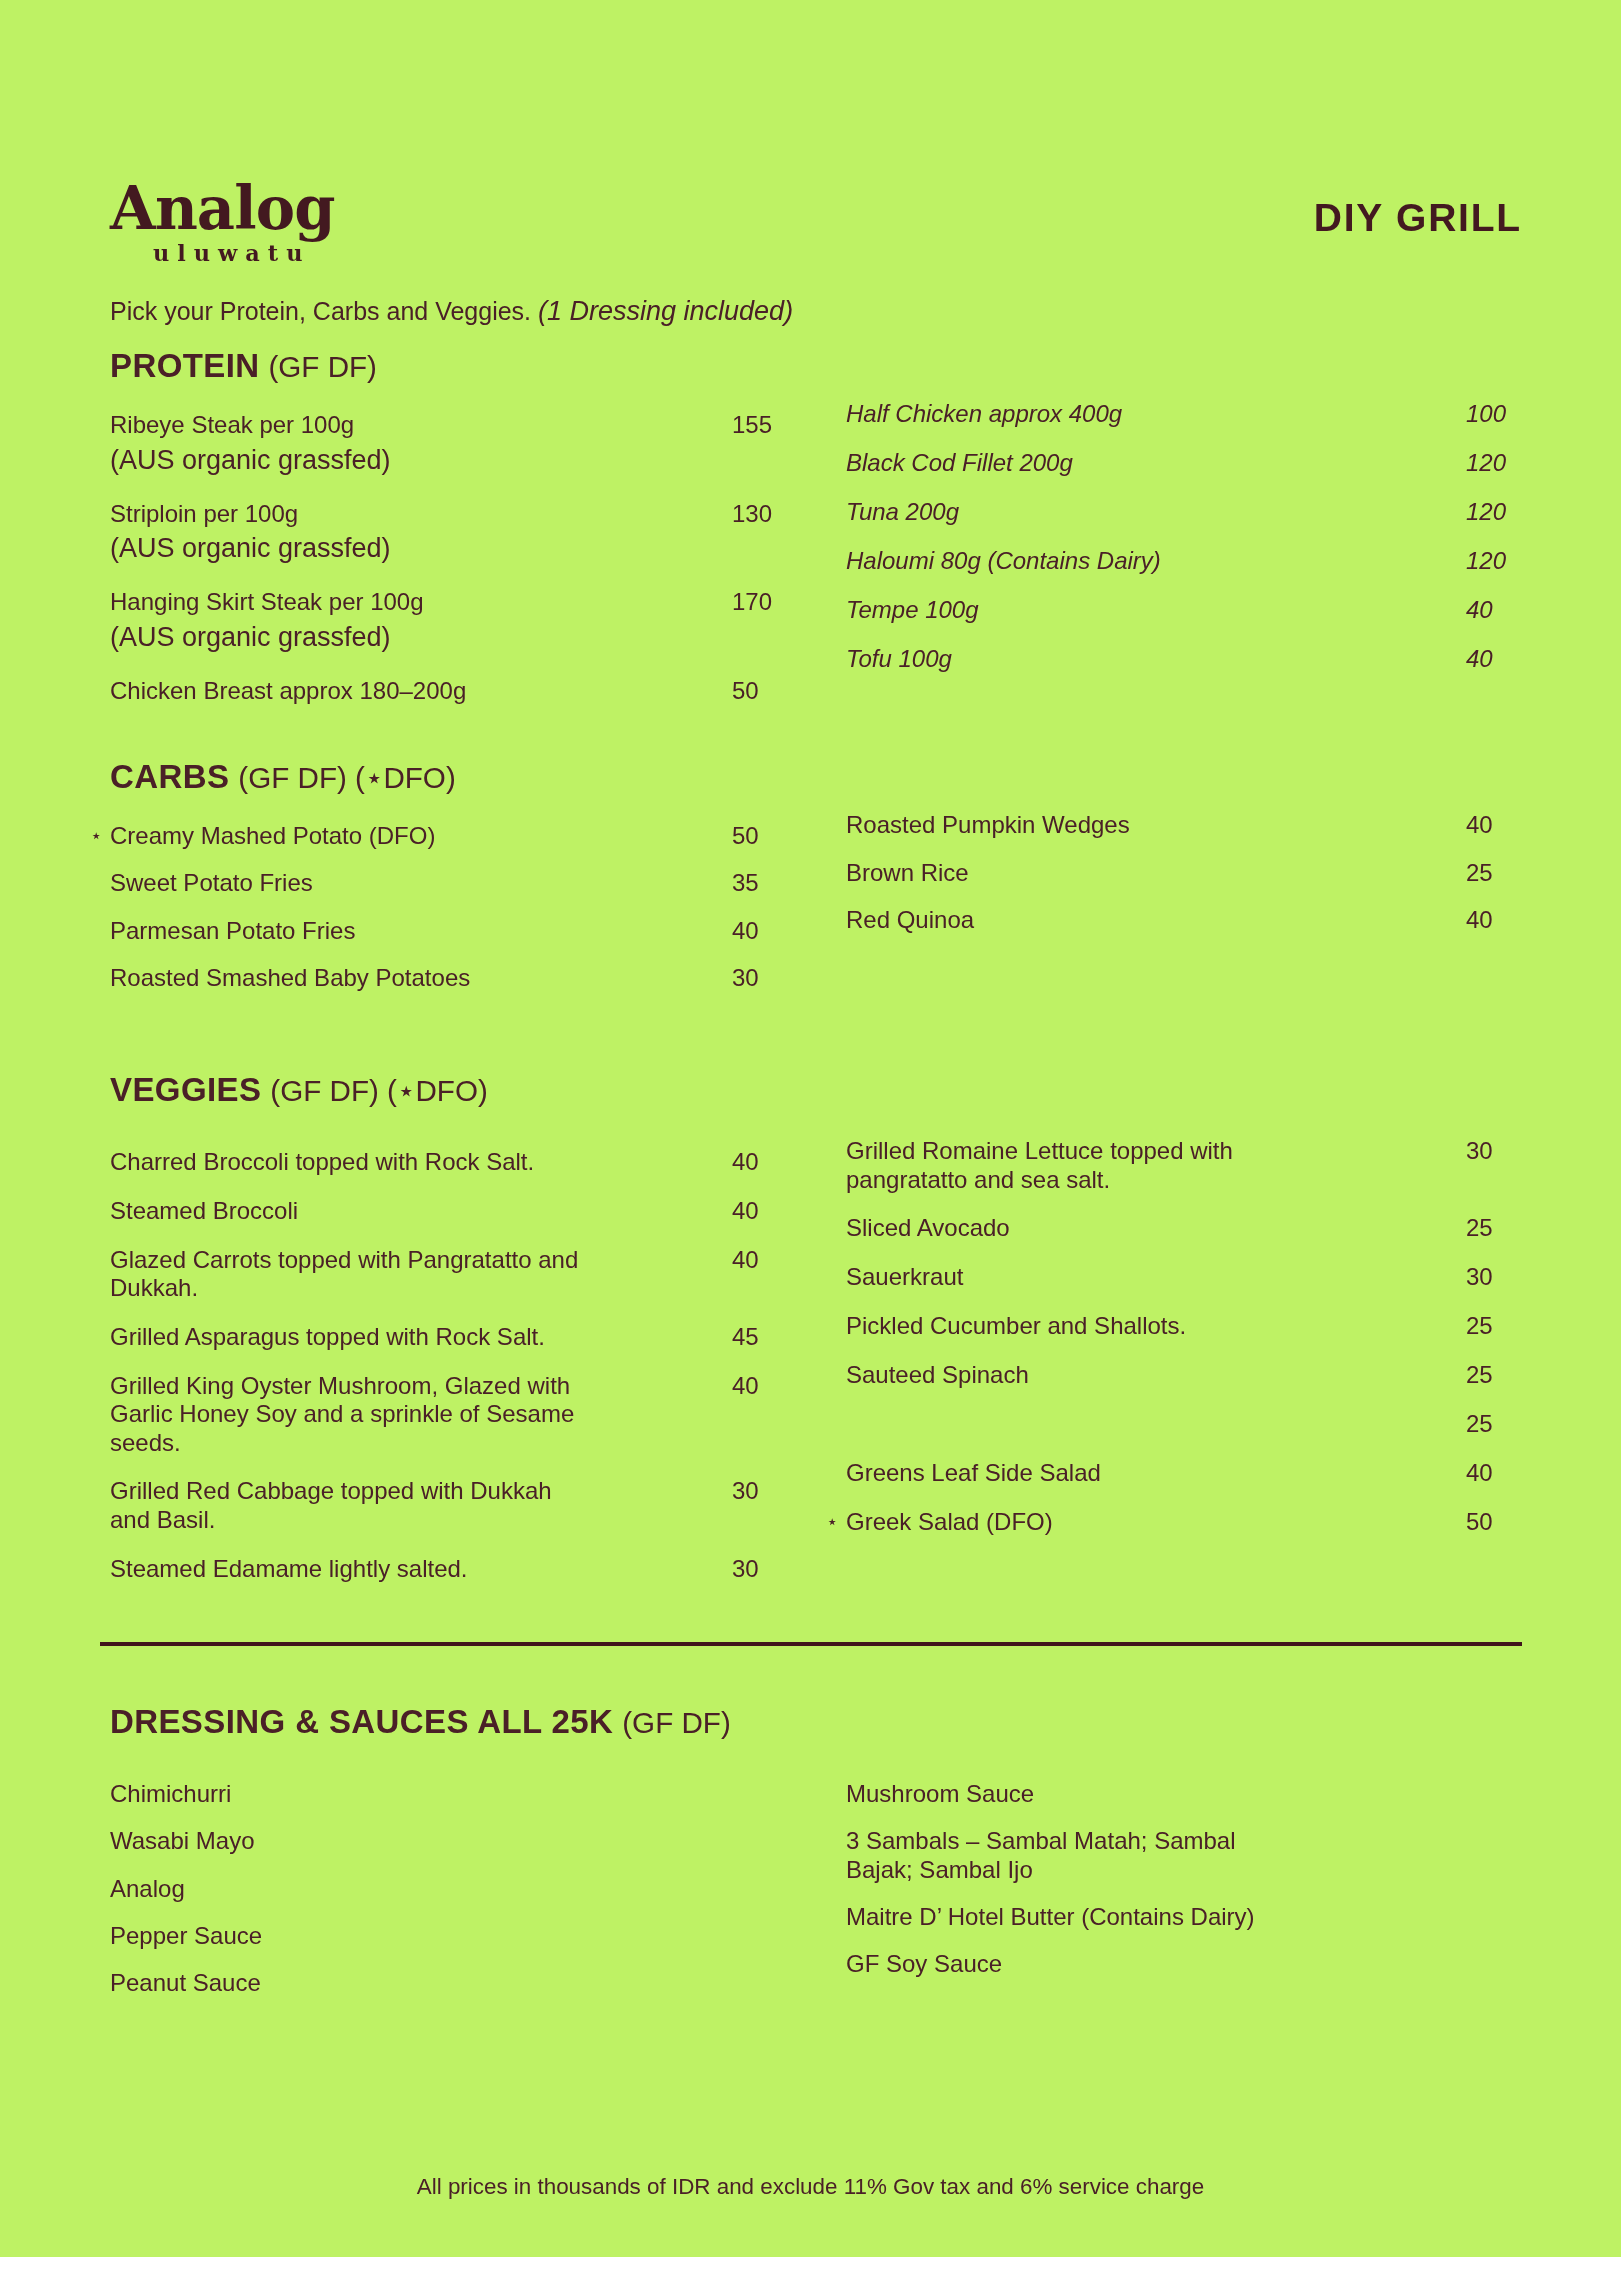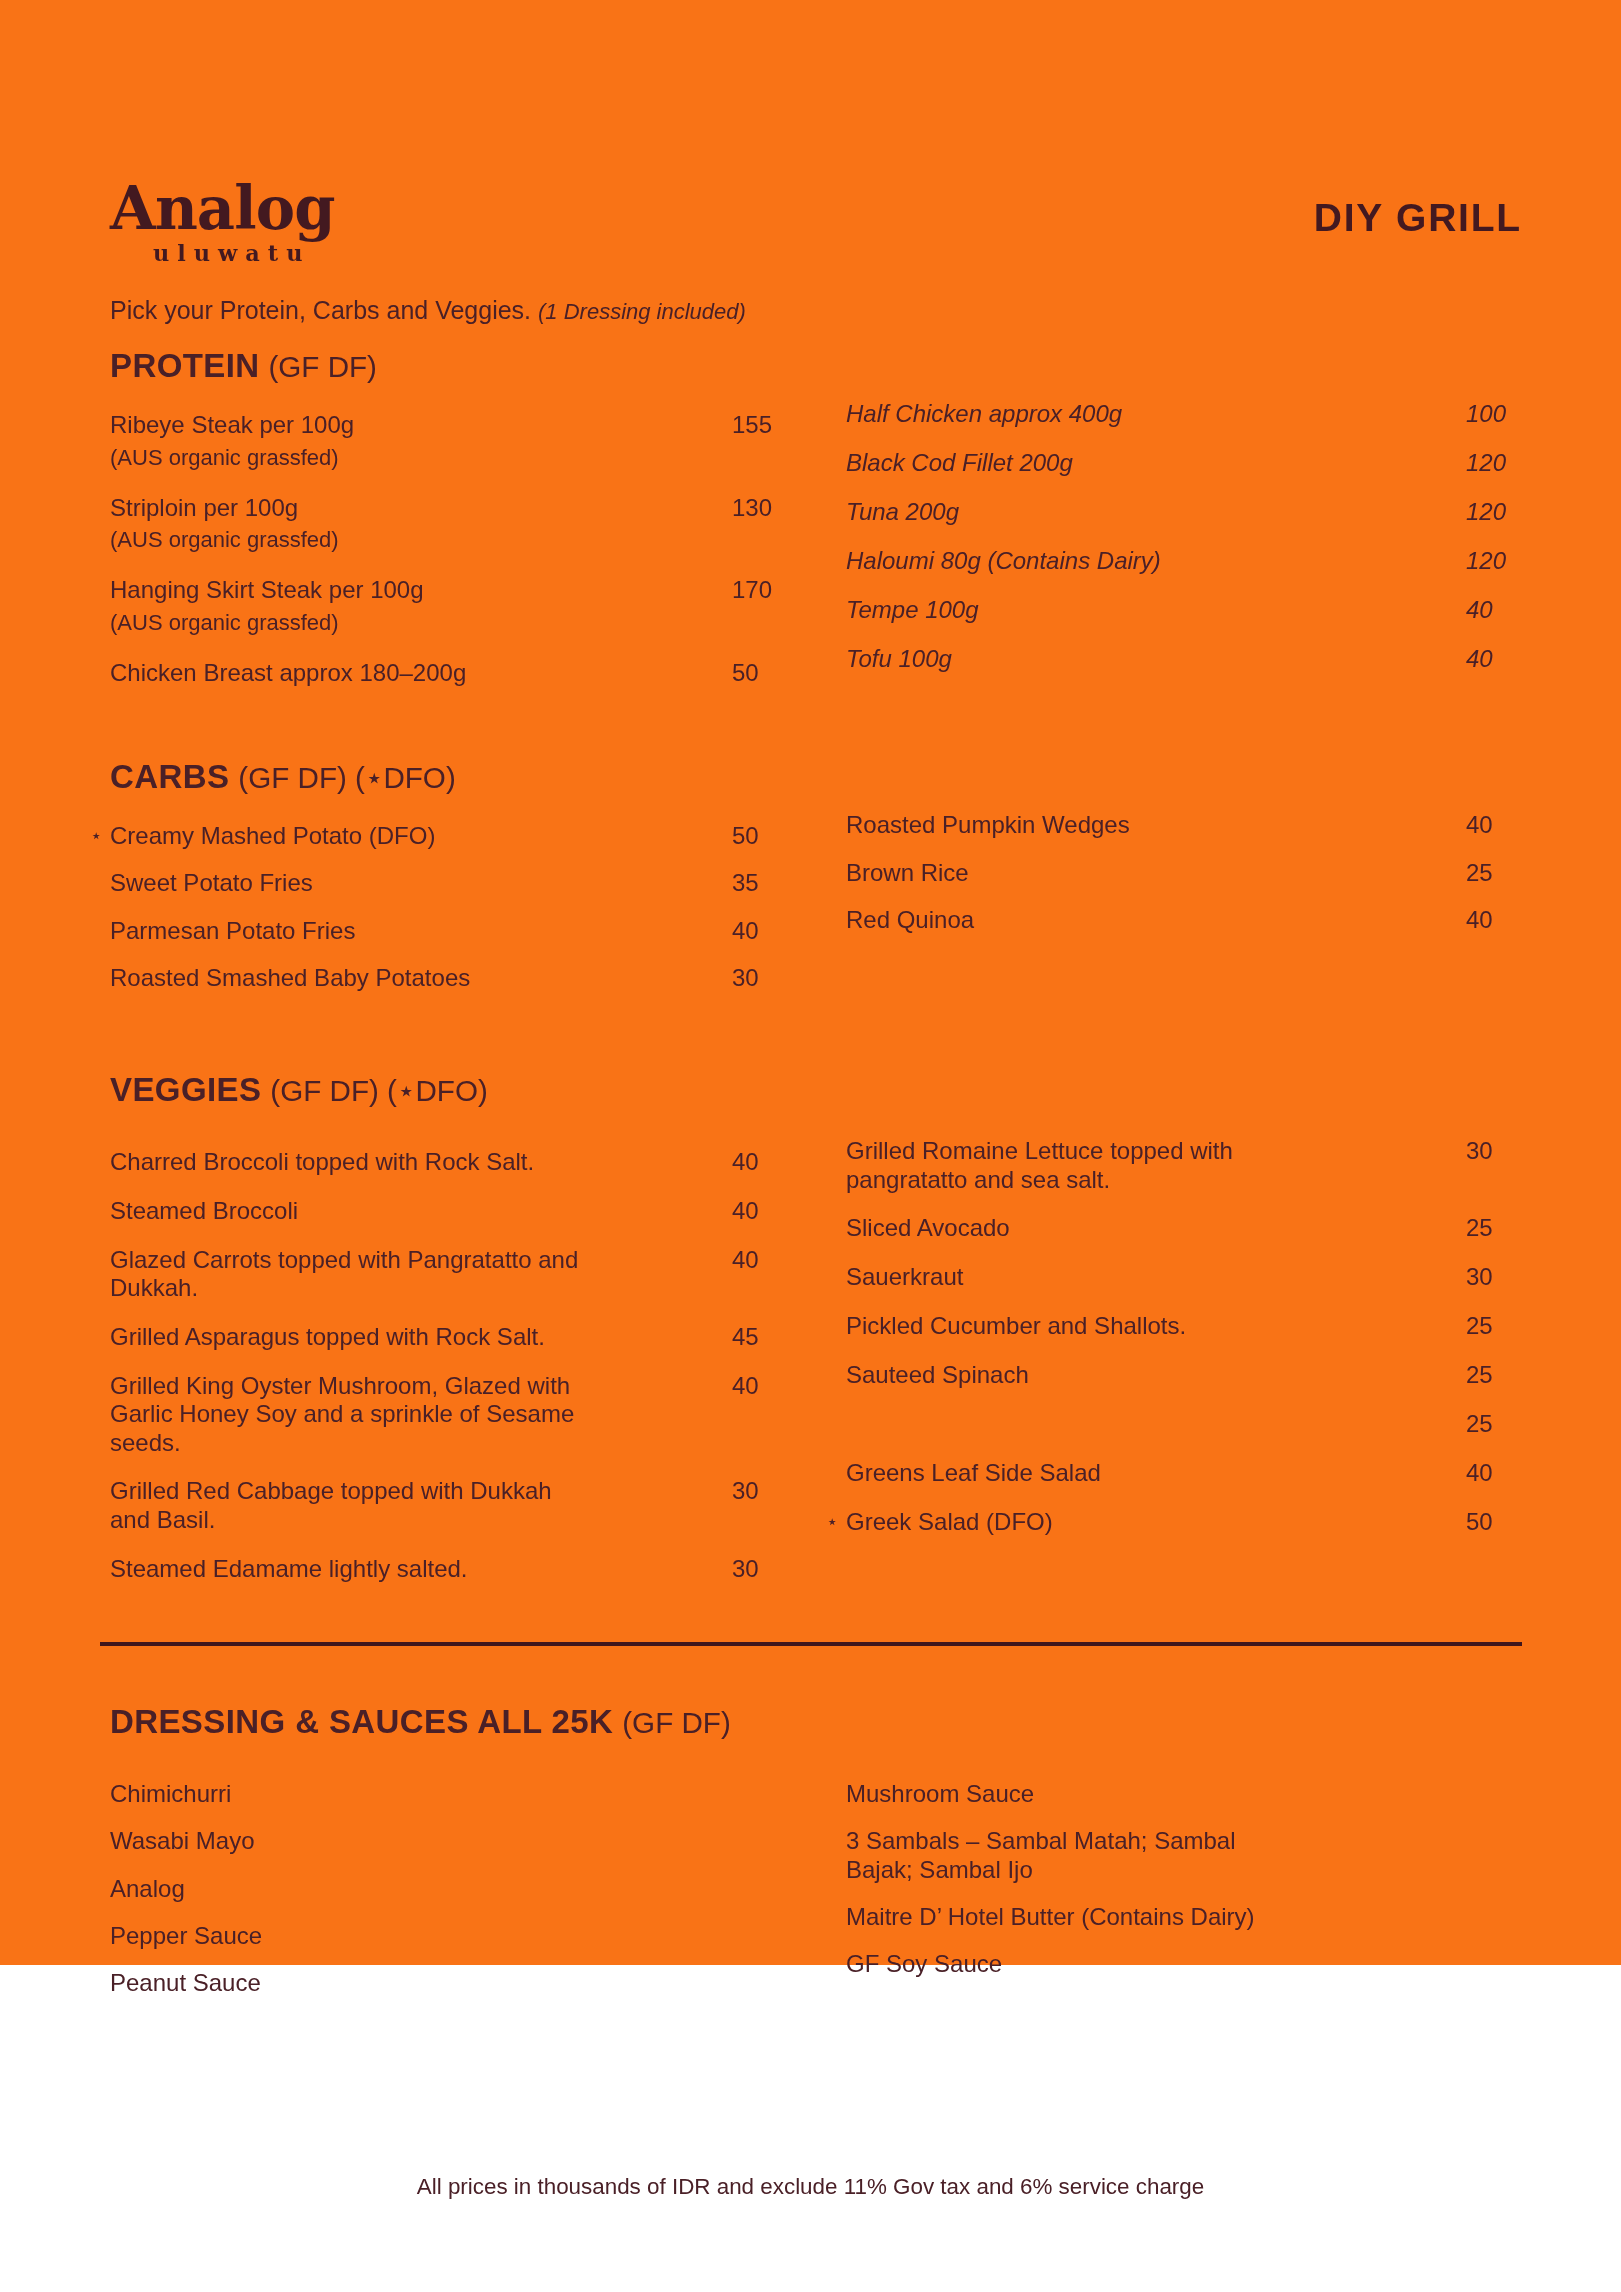--- a/index.html
+++ b/index.html
@@ -1,19 +1,19 @@
 <!DOCTYPE html>
 <html style="font-size:14.3px"><head>
 <meta charset="utf-8">
 <style>
   html,body{margin:0;padding:0;}
   body{width:1621px;height:2293px;overflow:hidden;}
   .page{
-    position:relative;width:1621px;height:1965px;
-    background:#f97316;color:#4A2027;
+    position:relative;width:1621px;height:2257px;
+    background:#bef264;color:#4A2027;
     font-family:"Liberation Sans",sans-serif;
     font-size:24px;line-height:1.18;
   }
   
   .header{position:absolute;top:179px;left:110px;width:1412px;display:flex;justify-content:space-between;align-items:flex-start;}
   .brand{display:flex;flex-direction:column;}
   .brand-name{font-family:"DejaVu Serif",serif;font-weight:bold;font-size:59px;line-height:1;letter-spacing:-0.9px;color:#431920;}
   .brand-sub{font-family:"DejaVu Serif",serif;font-weight:bold;font-size:22.4px;letter-spacing:8px;margin-top:1.8px;margin-left:43px;color:#431920;}
   .page-title{font-size:39px;font-weight:800;letter-spacing:1.8px;color:#431920;margin-top:16px;}
   
@@ -33,21 +33,21 @@
   .sec-dressing .cols{margin-top:38px;}
   .col{display:flex;flex-direction:column;}
   .col-left{width:678px;}
   .col-right{width:676px;margin-left:auto;margin-top:-10.7px;}
   .sec-dressing .col-right{margin-top:0;}
   
   .row{display:flex;align-items:flex-start;position:relative;}
   .namewrap{width:515px;}
   .col-right .namewrap{width:466px;}
   .name{white-space:pre-line;}
-  .note{font-size:22px;margin-top:5.4px;}
+  .note{font-size:27px;margin-top:5.4px;}
   .price{margin-left:auto;width:56px;text-align:left;}
   .star{position:absolute;left:-19.7px;top:2.7px;font-size:19px;}
   .sec-protein .col-left .row{margin-bottom:23px;}
   .sec-protein .col-right .row{margin-bottom:20.6px;font-style:italic;}
   .sec-carbs .row{margin-bottom:19px;}
   .sec-veggies .row{margin-bottom:20.6px;}
   .sec-dressing .row{margin-bottom:19px;}
   .sec-dressing .namewrap{width:573px;}
   
   .divider{position:absolute;top:1642px;left:100px;width:1422px;height:3.6px;background:#40161C;}

